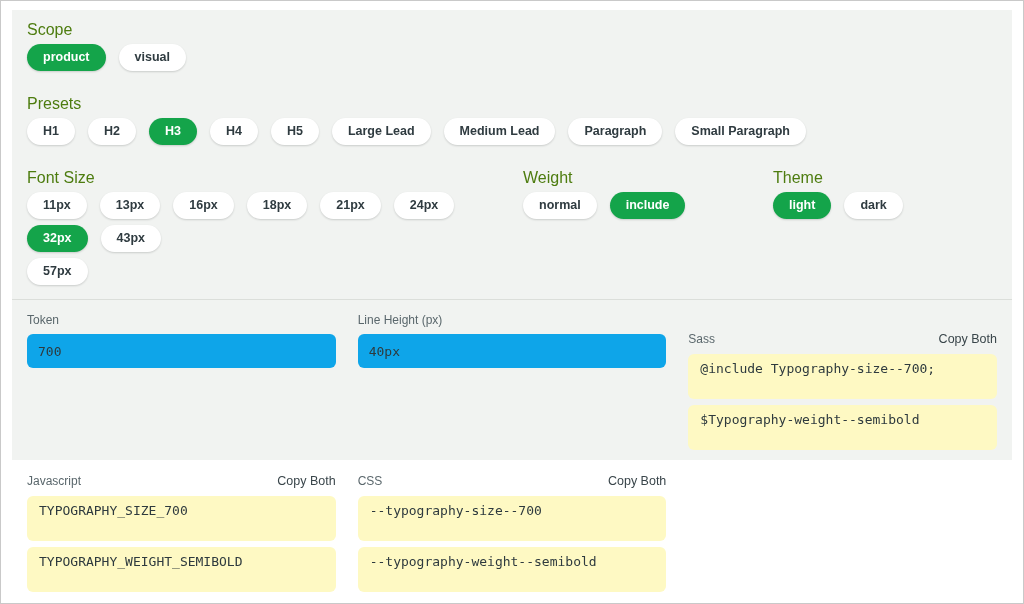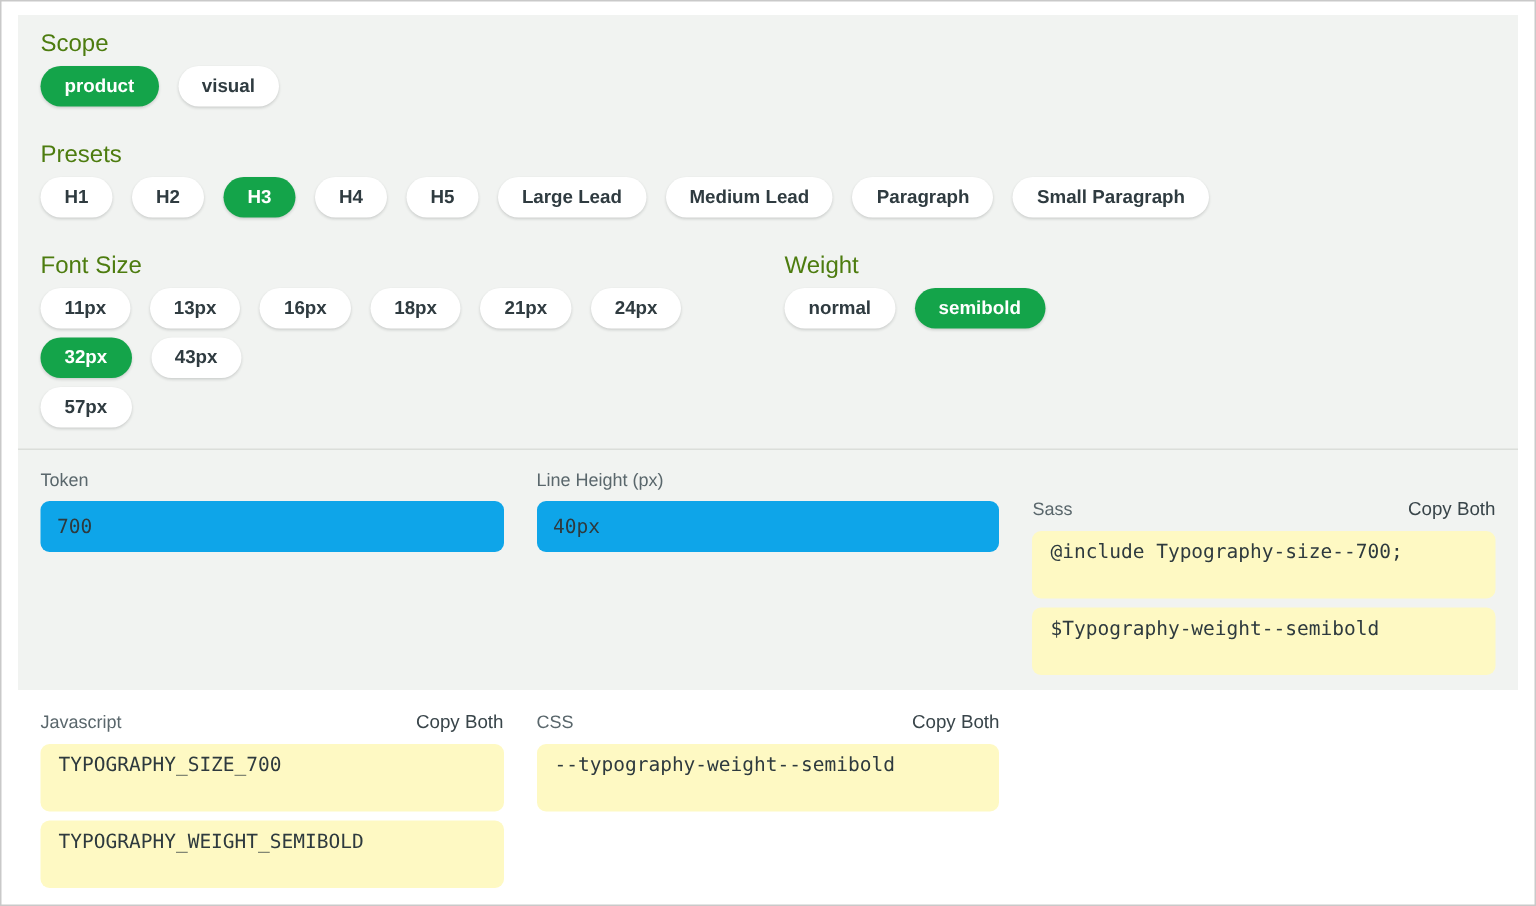--- a/index.html
+++ b/index.html
@@ -172,24 +172,31 @@
           </div>
           <div class="pill-row">
             <button class="pill">57px</button>
           </div>
         </div>
 
         <div class="group">
           <div class="group-label">Weight</div>
           <div class="pill-row">
             <button class="pill">normal</button>
-            <button class="pill selected">semibold</button>
-          </div>
-        </div>
-
+            <button class="pill selected">include</button>
+          </div>
+        </div>
+
+        <div class="group">
+          <div class="group-label">Theme</div>
+          <div class="pill-row">
+            <button class="pill selected">light</button>
+            <button class="pill">dark</button>
+          </div>
+        </div>
       </div>
 
     </div>
 
     <div class="divider" style="margin-top:14px;"></div>
 
     <div class="outputs">
 
       <div>
         <div class="field-label">Token</div>
@@ -216,18 +223,19 @@
         </div>
         <div class="code-line">TYPOGRAPHY_SIZE_700</div>
         <div class="code-line">TYPOGRAPHY_WEIGHT_SEMIBOLD</div>
       </div>
 
       <div class="output-block">
         <div class="output-head">
           <span class="output-label">CSS</span>
           <span class="copy-both">Copy Both</span>
         </div>
+        <div class="code-line">--typography-size--700</div>
         <div class="code-line">--typography-weight--semibold</div>
       </div>
 
     </div>
   </div>
 </div>
 
 </body></html>

